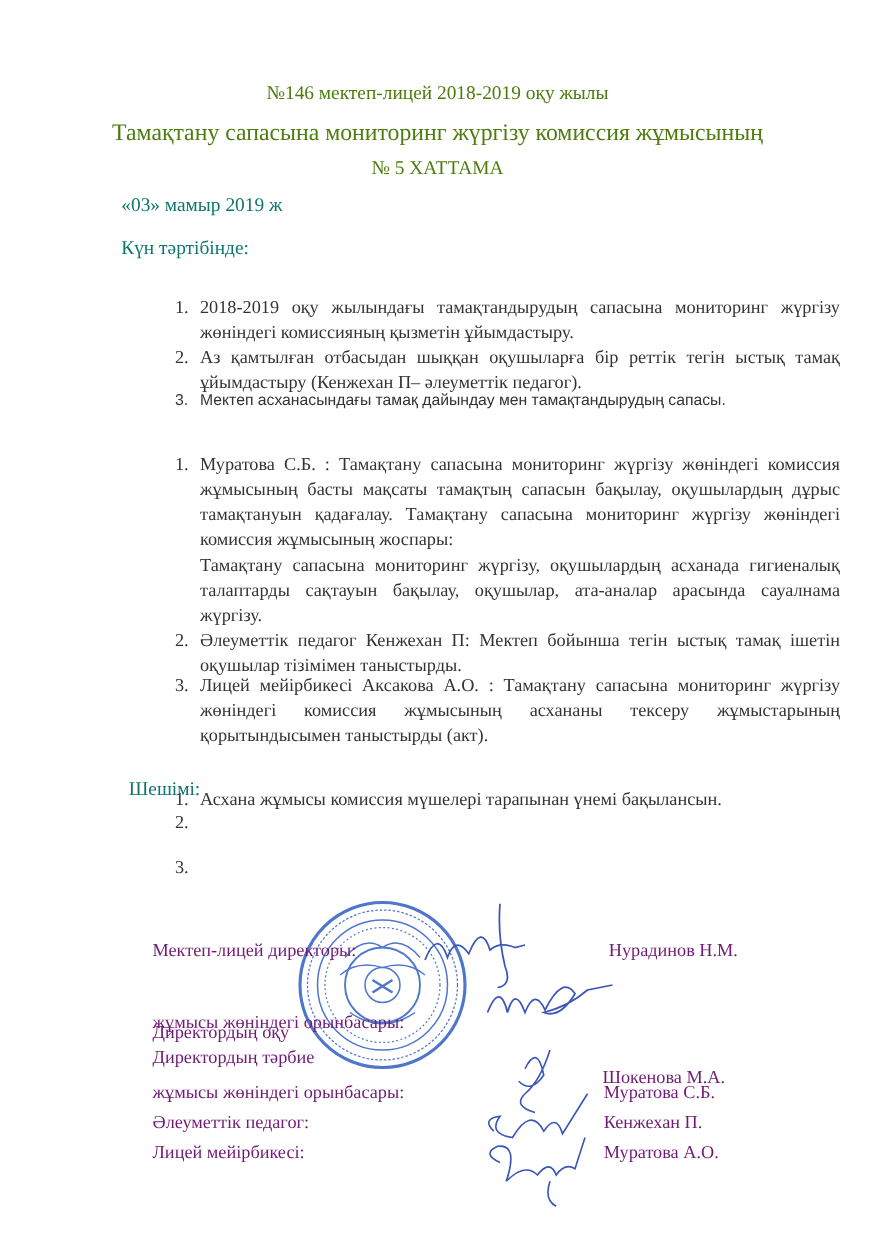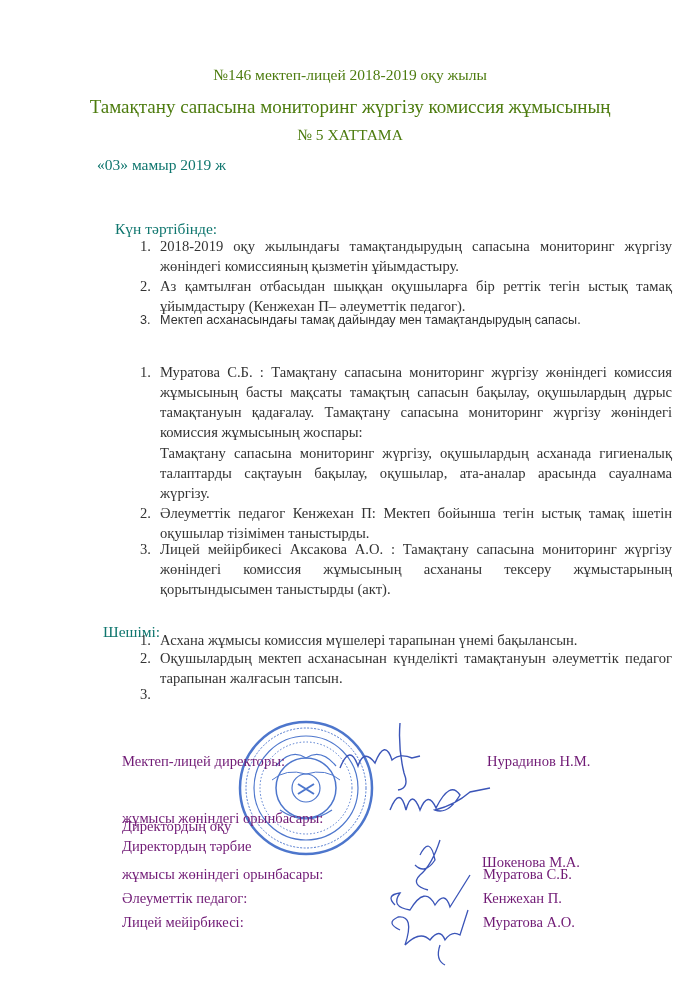--- a/index.html
+++ b/index.html
@@ -16,21 +16,21 @@
   svg { position: absolute; }
 </style>
 </head>
 <body>
 
 <div class="abs hdr" style="top:66px;">№146 мектеп-лицей  2018-2019 оқу жылы</div>
 <div class="abs hdr" style="top:96px; font-size:19px;">Тамақтану сапасына мониторинг жүргізу комиссия жұмысының</div>
 <div class="abs hdr" style="top:126px;">№ 5 ХАТТАМА</div>
 <div class="abs bold" style="top:156px; left:97px;">«03» мамыр 2019 ж</div>
 
-<div class="abs bold" style="top:220px; left:97px;margin-left:18px;">Күн тәртібінде:</div>
+<div class="abs bold" style="top:190px; left:97px;">Күн тәртібінде:</div>
 <div class="item" style="top:236px; left:160px; width:512px;">
   <span class="num">1.</span>
   <span>2018-2019 оқу жылындағы тамақтандырудың сапасына мониторинг жүргізу жөніндегі комиссияның қызметін ұйымдастыру.</span>
 </div>
 <div class="item" style="top:276px; left:160px; width:512px;">
   <span class="num">2.</span>
   <span>Аз қамтылған отбасыдан шыққан оқушыларға бір реттік тегін ыстық тамақ ұйымдастыру (Кенжехан П– әлеуметтік педагог).</span>
 </div>
 <div class="item" style="top:310px; left:160px; width:512px; font-family:'Liberation Sans',sans-serif; font-size:12.6px;">
   <span class="num">3.</span>
@@ -51,21 +51,20 @@
   <span>Лицей мейірбикесі Аксакова А.О. : Тамақтану сапасына мониторинг жүргізу жөніндегі комиссия жұмысының асхананы тексеру жұмыстарының қорытындысымен таныстырды (акт).</span>
 </div>
 
 <div class="abs bold" style="top:603px; left:103px;margin-top:20px;">Шешімі:</div>
 <div class="item" style="top:630px; left:160px; width:512px;">
   <span class="num">1.</span>
   <span>Асхана жұмысы комиссия мүшелері тарапынан үнемі бақылансын.</span>
 </div>
 <div class="item" style="top:648px; left:160px; width:512px;">
   <span class="num">2.</span>
-  <span>Оқушылардың мектеп асханасынан күнделікті тамақтануын әлеуметтік педагог тарапынан жалғасын тапсын.</span>
 </div>
 <div class="item" style="top:684px; left:160px; width:512px;">
   <span class="num">3.</span>
 </div>
 
 <svg style="left:236px; top:718px;" width="140" height="140" viewBox="0 0 140 140">
   <g fill="none" stroke="#2f5fc4" opacity="0.85">
     <circle cx="70" cy="70" r="66" stroke-width="2.5"></circle>
     <circle cx="70" cy="70" r="60" stroke-width="1" stroke-dasharray="2 1.5"></circle>
     <circle cx="70" cy="70" r="52" stroke-width="1.2"></circle>

